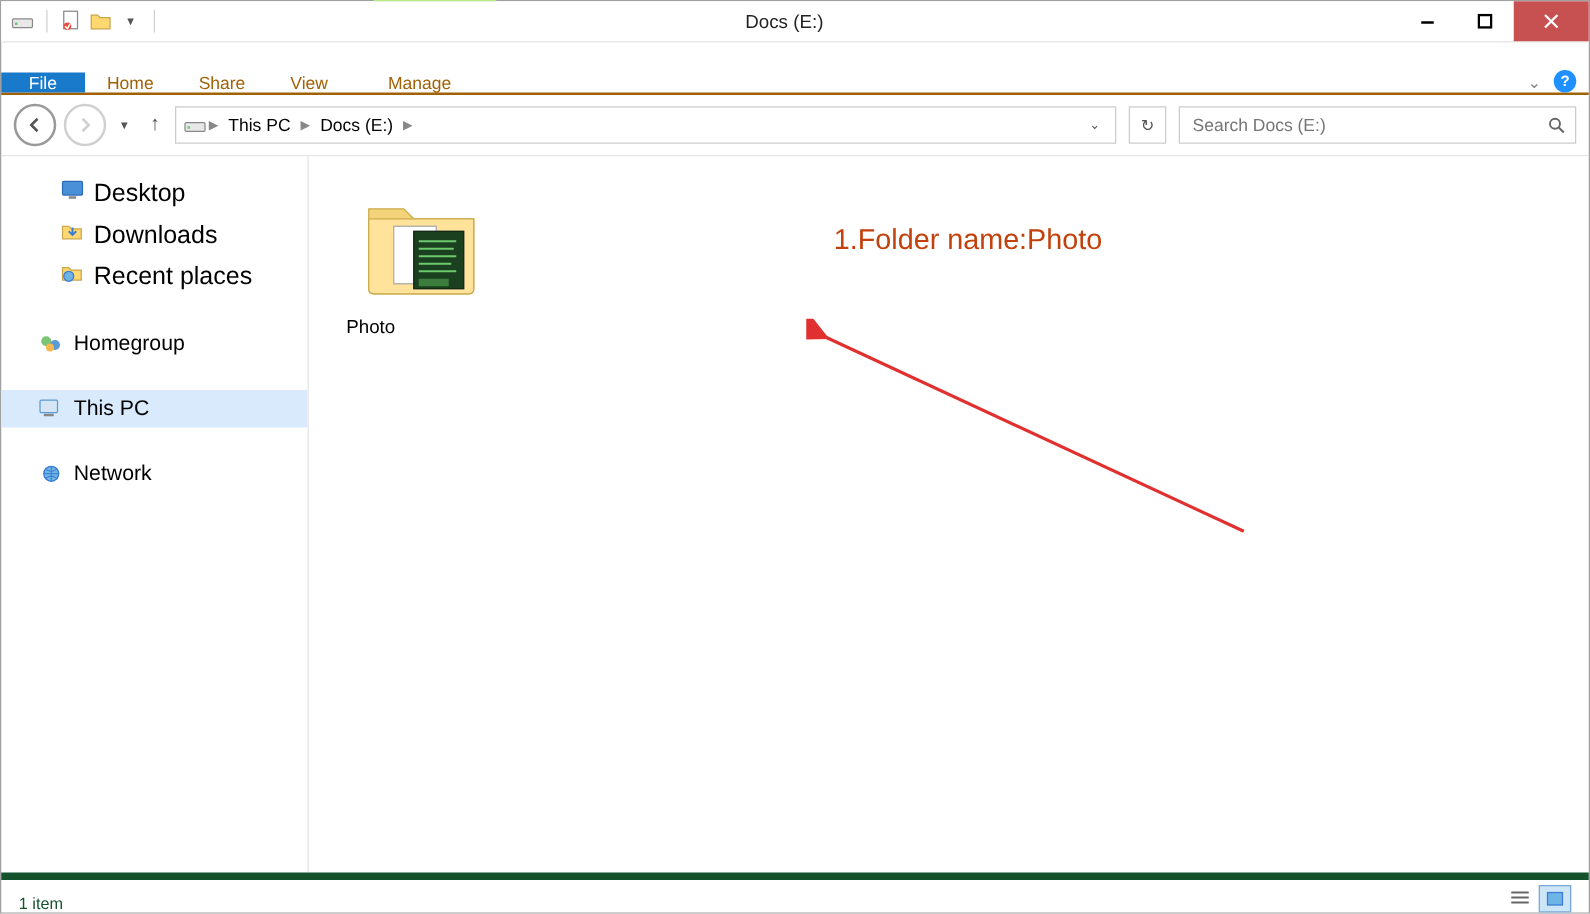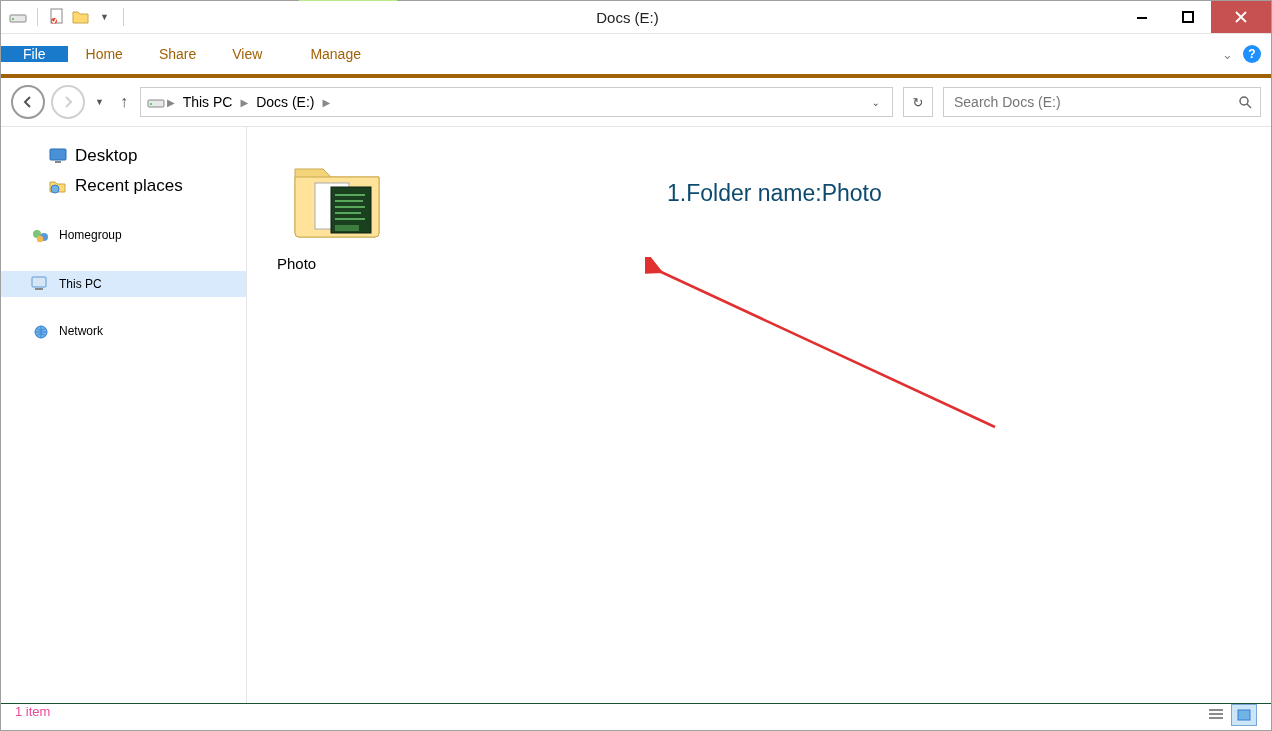--- a/index.html
+++ b/index.html
@@ -6,21 +6,21 @@
 .window{width:1272px;height:731px;border:1px solid #a0a0a0;box-sizing:border-box;display:flex;flex-direction:column;position:relative;background:#fff}
 .titlebar{height:32px;display:flex;align-items:stretch;background:#fff;border-bottom:1px solid #e5e5e5}
 .qat{display:flex;align-items:center;gap:6px;padding:0 8px}
 .qat-ico{width:18px;height:18px;display:flex;align-items:center;justify-content:center}
 .qat-sep{width:1px;height:18px;background:#d0d0d0;margin:0 4px}
 .qat-chev{color:#555;font-size:9px;padding:0 4px}
 .title-center{flex:1;display:flex;justify-content:center;align-items:center;font-size:15px;color:#222;font-weight:400}
 .winbtns{display:flex}
 .winbtn{width:46px;display:flex;align-items:center;justify-content:center;font-size:14px}
 .winbtn.close{background:#c75050;color:#fff;width:60px}
-.ribbon-tabs{height:40px;display:flex;align-items:center;border-bottom:4px solid #a16207;position:relative}
+.ribbon-tabs{height:40px;display:flex;align-items:flex-end;border-bottom:2px solid #a16207;position:relative}
 .ctx-group{position:absolute;top:-32px;left:298px;height:32px;width:98px;background:#b8e986;display:flex;align-items:center;justify-content:center;font-size:12px;color:#333}
 .tab{padding:0 18px;display:flex;align-items:center;font-size:14px;color:#a16207;cursor:default}
 .tab.file{background:#1979ca;color:#fff;padding:0 22px}
 .tab.manage{margin-left:0}
 .ribbon-right{margin-left:auto;display:flex;align-items:center;padding-right:10px;gap:10px}
 .help-ico{width:18px;height:18px;border-radius:50%;background:#1e90ff;color:#fff;display:flex;align-items:center;justify-content:center;font-size:12px;font-weight:bold}
 .navbar{height:40px;display:flex;align-items:center;gap:6px;padding:4px 10px;border-bottom:1px solid #e5e5e5}
 .navbtn{width:30px;height:30px;border:2px solid #999;border-radius:50%;display:flex;align-items:center;justify-content:center;color:#555}
 .navbtn.disabled{border-color:#d0d0d0;color:#d0d0d0}
 .navdrop{font-size:9px;color:#555;padding:0 4px}
@@ -30,30 +30,30 @@
 .crumbsep{color:#888;font-size:10px}
 .addr-right{margin-left:auto;display:flex;align-items:center;gap:8px;padding-right:6px;color:#555}
 .refresh{width:28px;height:28px;border:1px solid #ccc;display:flex;align-items:center;justify-content:center;color:#555;margin-left:4px}
 .search{width:300px;height:28px;border:1px solid #ccc;display:flex;align-items:center;padding:0 8px;margin-left:4px}
 .search input{border:none;outline:none;flex:1;font-size:14px;color:#0369a1;background:transparent}
 .search-ico{color:#666}
 .body{flex:1;display:flex;overflow:hidden}
 .sidebar{width:245px;border-right:1px solid #e5e5e5;padding:14px 0;overflow:auto}
 .sb-group{margin-bottom:22px}
 .sb-head{display:flex;align-items:center;gap:8px;padding:4px 10px 4px 30px;font-size:15px}
-.sb-item{display:flex;align-items:center;gap:8px;padding:5px 10px 5px 48px;font-size:17px}
+.sb-item{display:flex;align-items:flex-start;gap:8px;padding:5px 10px 5px 48px;font-size:20px}
 .sb-item.sel{background:#d9eafc}
-.sb-single{display:flex;gap:8px;padding:5px 10px 5px 30px;font-size:12px}
+.sb-single{display:flex;align-items:center;gap:8px;padding:5px 10px 5px 30px;font-size:17px}
 .content{flex:1;position:relative;padding:20px 0 0 30px}
 .folder-item{width:120px;text-align:left}
 .folder-ico{width:100px;height:100px;margin:0 auto 8px}
 .folder-label{font-size:15px}
-.annot{position:absolute;left:420px;top:48px;font-size:23px;line-height:1.6;color:#0c4a6e;font-weight:400}
+.annot{position:absolute;left:420px;top:48px;font-size:23px;line-height:1.6;color:#c2410c;font-weight:400}
 .arrow-svg{position:absolute;left:398px;top:130px;pointer-events:none}
-.status{height:26px;border-top:1px solid #14532d;display:flex;align-items:flex-start;padding:0 14px;font-size:13px;color:#ec4899}
+.status{height:26px;border-top:6px solid #14532d;display:flex;align-items:flex-end;padding:0 14px;font-size:13px;color:#14532d}
 .status-right{margin-left:auto;display:flex;gap:2px}
 .viewbtn{width:24px;height:20px;border:1px solid transparent;display:flex;align-items:center;justify-content:center}
 .viewbtn.active{border-color:#7aa7d8;background:#cde6f7}
 svg{display:block}
 </style>
 </head>
 <body>
 
 <div class="window">
 
@@ -160,20 +160,29 @@
 
       <div class="sb-group">
         <div class="sb-item">
           <span>
               <svg width="18" height="16" viewBox="0 0 18 16">
                 <rect x="1" y="1" width="16" height="11" rx="1" fill="#4a90d9" stroke="#2a6db5"></rect>
                 <rect x="6" y="13" width="6" height="2" fill="#888"></rect>
               </svg>
             </span>
           <span>Desktop</span>
+        </div>
+        <div class="sb-item">
+          <span>
+              <svg width="18" height="16" viewBox="0 0 18 16">
+                <path d="M1 4 h5 l2 2 h8 v8 h-15 z" fill="#ffd870" stroke="#c9a64a"></path>
+                <path d="M9 5 v5 M6 8 l3 3 l3 -3" stroke="#3a7bd5" stroke-width="1.5" fill="none"></path>
+              </svg>
+            </span>
+          <span>Downloads</span>
         </div>
         <div class="sb-item">
           <span>
               <svg width="18" height="16" viewBox="0 0 18 16">
                 <path d="M1 4 h5 l2 2 h8 v8 h-15 z" fill="#ffd870" stroke="#c9a64a"></path>
                 <circle cx="6" cy="11" r="4" fill="#6eb5e5" stroke="#3a7bd5"></circle>
               </svg>
             </span>
           <span>Recent places</span>
         </div>

